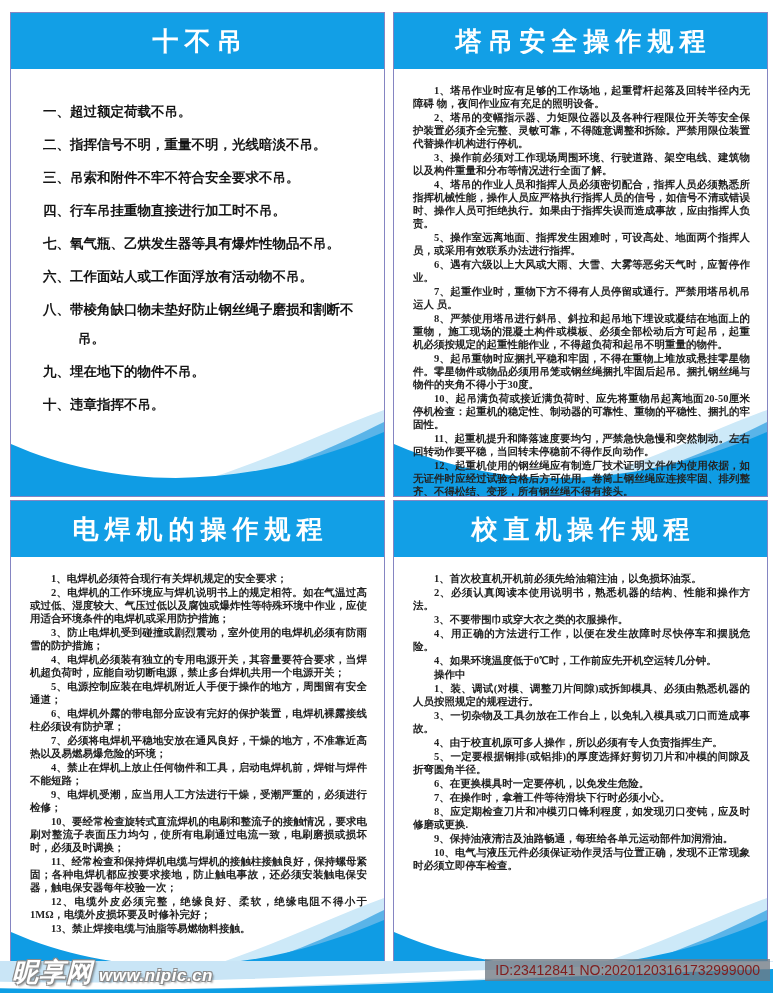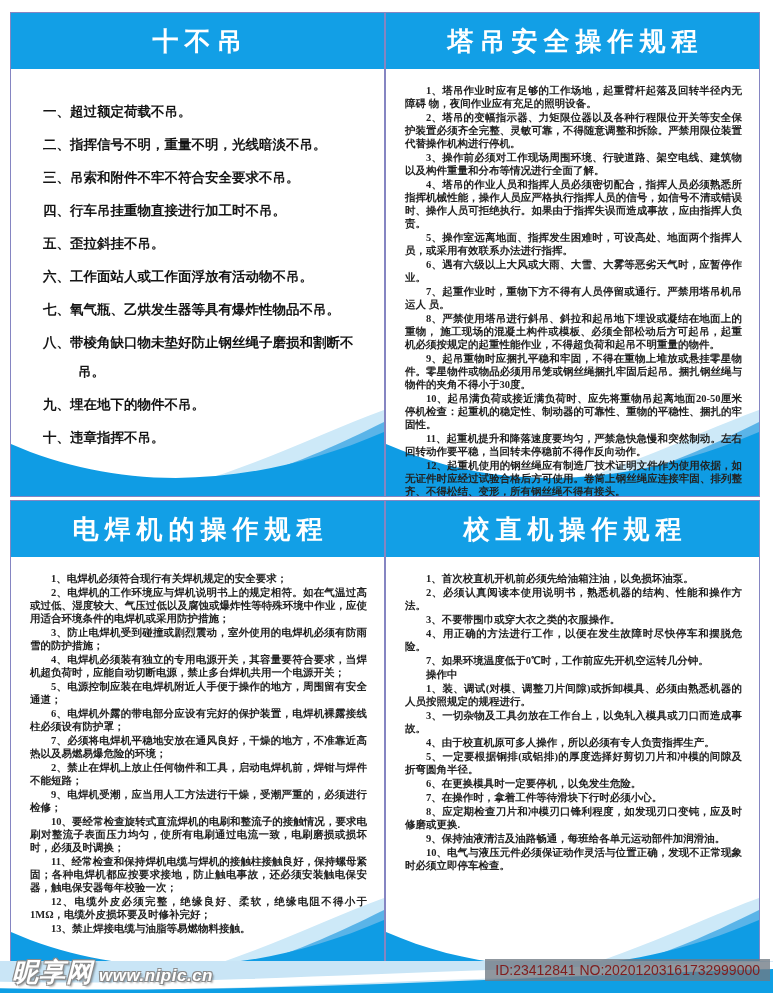--- a/index.html
+++ b/index.html
@@ -10,21 +10,21 @@
     font-family: "Liberation Sans", sans-serif;
     position: relative;
     overflow: hidden;
   }
   .grid {
     position: absolute; top: 12px; left: 10px;
     width: 754px;
     display: grid;
     grid-template-columns: 375px 375px;
     grid-template-rows: 485px 485px;
-    gap: 3px 0;
+    gap: 3px 8px;
   }
   .panel {
     position: relative;
     border: 1px solid #8585c2;
     background: #ffffff;
     overflow: hidden;
   }
   .panel-header {
     height: 56px;
     background: #129fe6;
@@ -113,23 +113,22 @@
 
   <div class="panel">
     <div class="panel-header">
       <h2 class="panel-title">十不吊</h2>
     </div>
     <div class="panel-body big-list">
         <p>一、超过额定荷载不吊。</p>
         <p>二、指挥信号不明，重量不明，光线暗淡不吊。</p>
         <p>三、吊索和附件不牢不符合安全要求不吊。</p>
         <p>四、行车吊挂重物直接进行加工时不吊。</p>
-        <p>五、歪拉斜挂不吊。</p>
+        <p>七、氧气瓶、乙烘发生器等具有爆炸性物品不吊。</p>
         <p>六、工作面站人或工作面浮放有活动物不吊。</p>
-        <p>七、氧气瓶、乙烘发生器等具有爆炸性物品不吊。</p>
         <p>八、带棱角缺口物未垫好防止钢丝绳子磨损和割断不吊。</p>
         <p>九、埋在地下的物件不吊。</p>
         <p>十、违章指挥不吊。</p>
       </div>
     <svg class="wave" viewBox="0 0 375 95" preserveAspectRatio="none">
       <path d="M110,95 C200,88 300,35 375,8 L375,95 Z" fill="#cde9f8"></path>
       <path d="M150,95 C250,82 330,42 375,20 L375,95 Z" fill="#5ab4e8"></path>
       <path d="M0,42 C110,90 240,88 375,30 L375,95 L0,95 Z" fill="#0f9ce4"></path>
     </svg>
   </div>
@@ -164,21 +163,21 @@
       <h2 class="panel-title">电焊机的操作规程</h2>
     </div>
     <div class="panel-body proc">
         <p>1、电焊机必须符合现行有关焊机规定的安全要求；</p>
         <p>2、电焊机的工作环境应与焊机说明书上的规定相符。如在气温过高或过低、湿度较大、气压过低以及腐蚀或爆炸性等特殊环境中作业，应使用适合环境条件的电焊机或采用防护措施；</p>
         <p>3、防止电焊机受到碰撞或剧烈震动，室外使用的电焊机必须有防雨雪的防护措施；</p>
         <p>4、电焊机必须装有独立的专用电源开关，其容量要符合要求，当焊机超负荷时，应能自动切断电源，禁止多台焊机共用一个电源开关；</p>
         <p>5、电源控制应装在电焊机附近人手便于操作的地方，周围留有安全通道；</p>
         <p>6、电焊机外露的带电部分应设有完好的保护装置，电焊机裸露接线柱必须设有防护罩；</p>
         <p>7、必须将电焊机平稳地安放在通风良好，干燥的地方，不准靠近高热以及易燃易爆危险的环境；</p>
-        <p>2、禁止在焊机上放止任何物件和工具，启动电焊机前，焊钳与焊件不能短路；</p>
+        <p>4、禁止在焊机上放止任何物件和工具，启动电焊机前，焊钳与焊件不能短路；</p>
         <p>9、电焊机受潮，应当用人工方法进行干燥，受潮严重的，必须进行检修；</p>
         <p>10、要经常检查旋转式直流焊机的电刷和整流子的接触情况，要求电刷对整流子表面压力均匀，使所有电刷通过电流一致，电刷磨损或损坏时，必须及时调换；</p>
         <p>11、经常检查和保持焊机电缆与焊机的接触柱接触良好，保持螺母紧固；各种电焊机都应按要求接地，防止触电事故，还必须安装触电保安器，触电保安器每年校验一次；</p>
         <p>12、电缆外皮必须完整，绝缘良好、柔软，绝缘电阻不得小于1MΩ，电缆外皮损坏要及时修补完好；</p>
         <p>13、禁止焊接电缆与油脂等易燃物料接触。</p>
       </div>
     <svg class="wave" viewBox="0 0 375 95" preserveAspectRatio="none">
       <path d="M110,95 C200,88 300,35 375,8 L375,95 Z" fill="#cde9f8"></path>
       <path d="M150,95 C250,82 330,42 375,20 L375,95 Z" fill="#5ab4e8"></path>
       <path d="M0,42 C110,90 240,88 375,30 L375,95 L0,95 Z" fill="#0f9ce4"></path>
@@ -187,21 +186,21 @@
 
   <div class="panel">
     <div class="panel-header">
       <h2 class="panel-title">校直机操作规程</h2>
     </div>
     <div class="panel-body proc">
         <p>1、首次校直机开机前必须先给油箱注油，以免损坏油泵。</p>
         <p>2、必须认真阅读本使用说明书，熟悉机器的结构、性能和操作方法。</p>
         <p>3、不要带围巾或穿大衣之类的衣服操作。</p>
         <p>4、用正确的方法进行工作，以便在发生故障时尽快停车和摆脱危险。</p>
-        <p>7、如果环境温度低于0℃时，工作前应先开机空运转几分钟。</p>
+        <p>4、如果环境温度低于0℃时，工作前应先开机空运转几分钟。</p>
         <p>操作中</p>
         <p>1、装、调试(对模、调整刀片间隙)或拆卸模具、必须由熟悉机器的人员按照规定的规程进行。</p>
         <p>3、一切杂物及工具勿放在工作台上，以免轧入模具或刀口而造成事故。</p>
         <p>4、由于校直机原可多人操作，所以必须有专人负责指挥生产。</p>
         <p>5、一定要根据铜排(或铝排)的厚度选择好剪切刀片和冲模的间隙及折弯圆角半径。</p>
         <p>6、在更换模具时一定要停机，以免发生危险。</p>
         <p>7、在操作时，拿着工件等待滑块下行时必须小心。</p>
         <p>8、应定期检查刀片和冲模刃口锋利程度，如发现刃口变钝，应及时修磨或更换.</p>
         <p>9、保持油液清洁及油路畅通，每班给各单元运动部件加润滑油。</p>
         <p>10、电气与液压元件必须保证动作灵活与位置正确，发现不正常现象时必须立即停车检查。</p>

